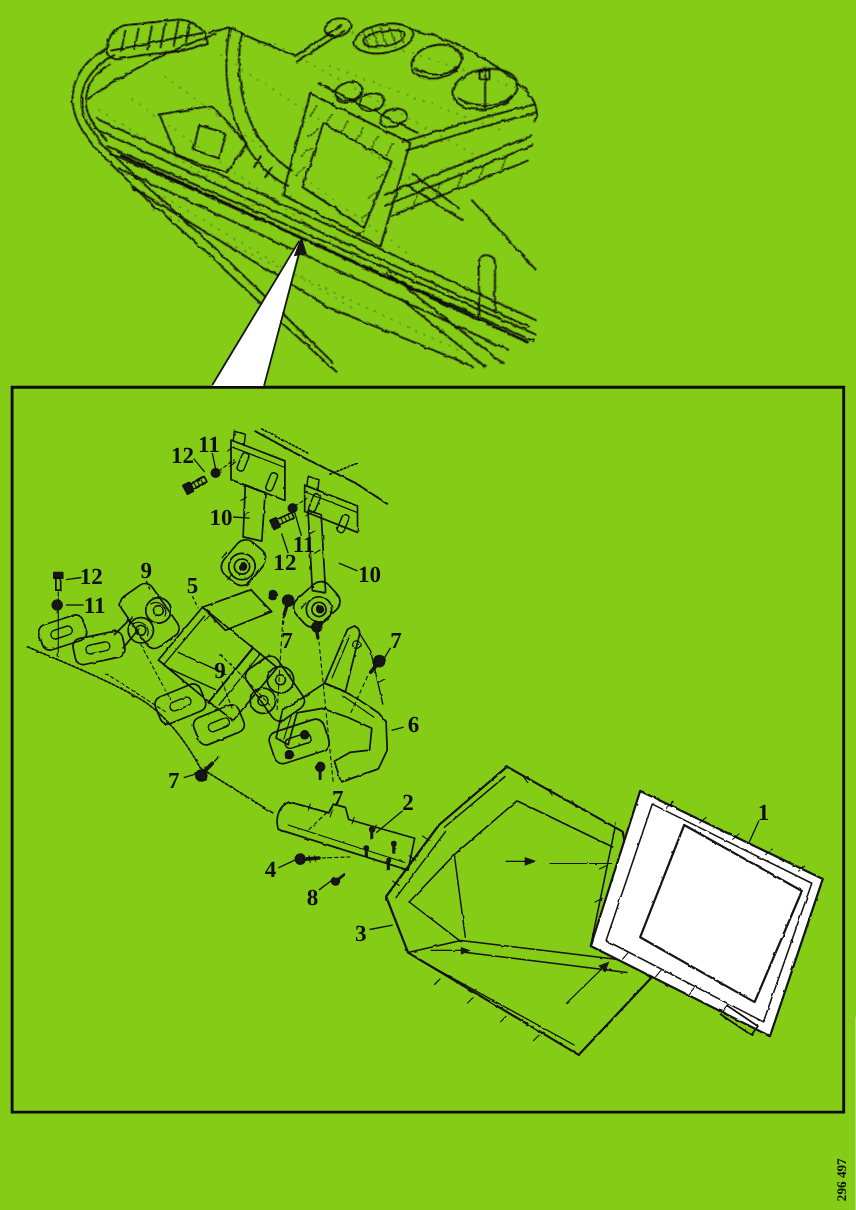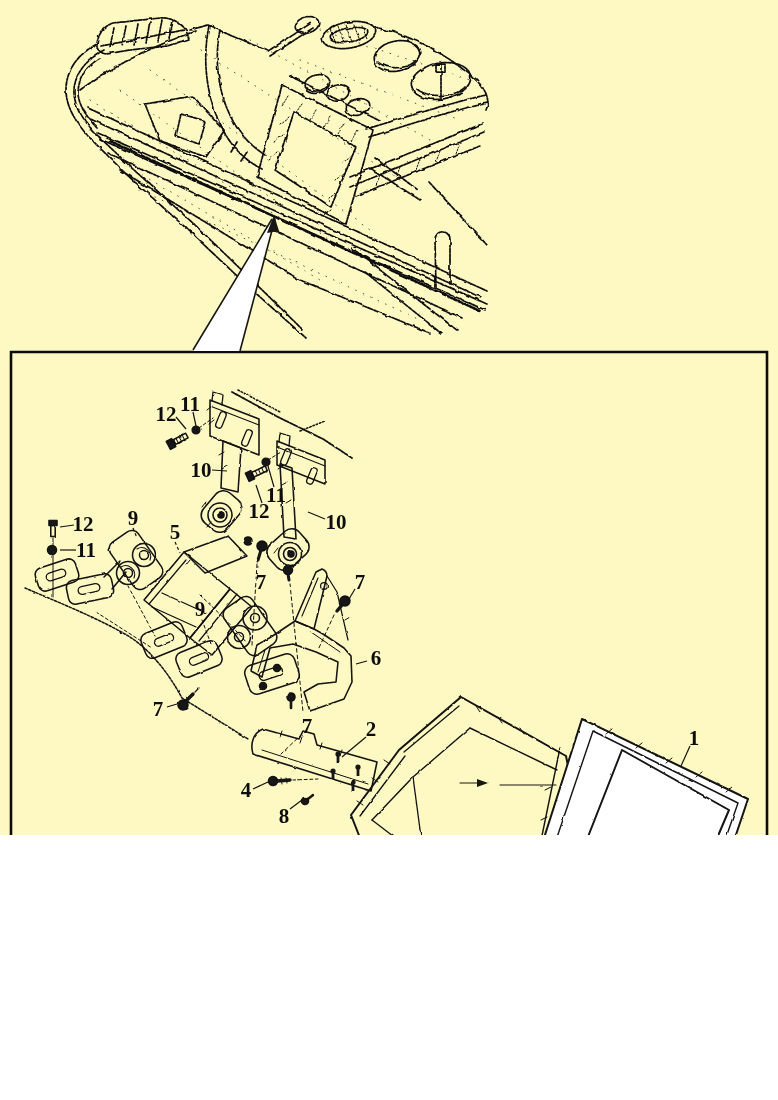--- a/index.html
+++ b/index.html
@@ -1,16 +1,16 @@
 <!DOCTYPE html>
 <html><head>
 <meta charset="utf-8">
 <style>
 html,body{margin:0;padding:0;background:#fff;}
-#page{width:778px;height:835px;position:relative;background:#fef9c3;overflow:hidden;}
+#page{width:778px;height:1100px;position:relative;background:#84cc16;overflow:hidden;}
 svg{display:block;}
 text{font-family:"Liberation Serif",serif;font-weight:bold;fill:#0d0d0d;}
 </style>
 </head>
 <body>
 <div id="page">
 <svg width="778" height="1100" viewBox="0 0 778 1100">
 <defs>
 <filter id="rough" x="-5%" y="-5%" width="110%" height="110%">
 <feTurbulence type="fractalNoise" baseFrequency="0.11" numOctaves="2" seed="7" result="n"></feTurbulence>

